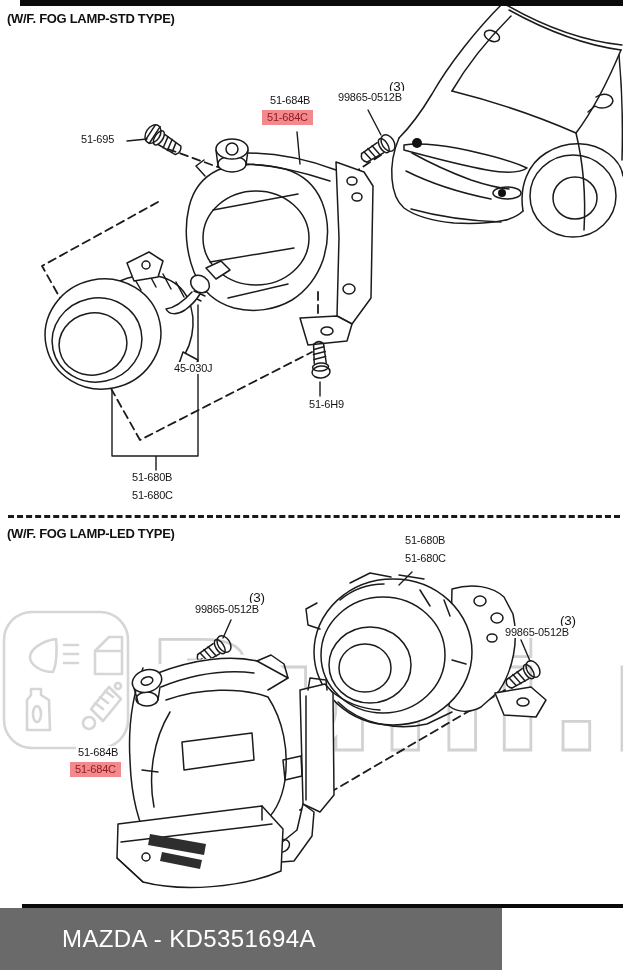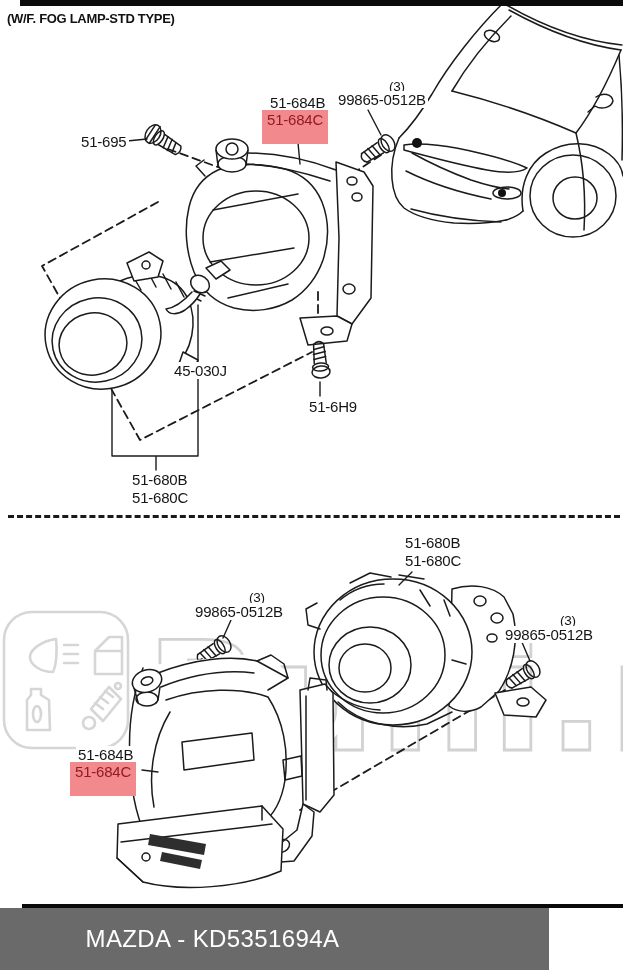--- a/index.html
+++ b/index.html
@@ -3,27 +3,27 @@
 <meta charset="utf-8">
 <style>
   html,body{margin:0;padding:0;background:#fff;}
   #canvas{position:relative;width:623px;height:970px;background:#fff;overflow:hidden;
           font-family:"Liberation Sans",sans-serif;color:#1b1b1b;}
   svg{position:absolute;left:0;top:0;}
   .wm{z-index:1;}
   .art{z-index:2;}
   .bar-top{position:absolute;left:20px;top:0;width:603px;height:6px;background:#0b0b0b;z-index:3;}
   .sec-title{position:absolute;z-index:4;font-size:13px;font-weight:600;letter-spacing:-0.3px;color:#111;}
-  .plabel{position:absolute;z-index:4;font-size:15px;letter-spacing:-0.2px;color:#151515;
+  .plabel{position:absolute;z-index:4;font-size:11px;letter-spacing:-0.2px;color:#151515;
           background:#fff;padding:0 2px;white-space:nowrap;font-weight:500;}
   .qty{font-size:13.5px;padding:0 1px;}
-  .hl{background:#f2898c;color:#931c22;padding:1px 5px 16px 5px;}
+  .hl{background:#f2898c;color:#931c22;padding:1px 5px 2px 5px;}
   .divider{position:absolute;left:8px;top:515px;width:612px;height:0;border-top:3px dashed #1a1a1a;z-index:3;}
   .bar-line{position:absolute;left:22px;top:904px;width:601px;height:4px;background:#0a0a0a;z-index:5;}
-  .footer{position:absolute;left:0;top:908px;width:549px;height:62px;background:#6a6a6a;z-index:4;
+  .footer{position:absolute;left:0;top:908px;width:502px;height:62px;background:#6a6a6a;z-index:4;
           display:flex;align-items:center;justify-content:center;}
   .footer-inner{display:flex;transform:translateX(-49px);color:#fff;font-size:24px;letter-spacing:0.4px;}
   .footer-inner .sep{width:26px;}
 </style>
 </head>
 <body>
 
 <div id="canvas">
 
   <svg class="wm" width="623" height="970" viewBox="0 0 623 970">
@@ -208,20 +208,21 @@
   <div class="plabel" style="left:79px;top:133px">51-695</div>
   <div class="plabel" style="left:268px;top:94px">51-684B</div>
   <div class="plabel hl" style="left:262px;top:110px">51-684C</div>
   <div class="plabel qty" style="left:388px;top:79px">(3)</div>
   <div class="plabel" style="left:336px;top:91px">99865-0512B</div>
   <div class="plabel" style="left:172px;top:362px">45-030J</div>
   <div class="plabel" style="left:307px;top:398px">51-6H9</div>
   <div class="plabel" style="left:130px;top:471px">51-680B</div>
   <div class="plabel" style="left:130px;top:489px">51-680C</div>
 
+  <div class="sec-title" style="left:7px;top:526px">(W/F. FOG LAMP-LED TYPE)</div>
   <div class="plabel" style="left:403px;top:534px">51-680B</div>
   <div class="plabel" style="left:403px;top:552px">51-680C</div>
   <div class="plabel qty" style="left:248px;top:590px">(3)</div>
   <div class="plabel" style="left:193px;top:603px">99865-0512B</div>
   <div class="plabel qty" style="left:559px;top:613px">(3)</div>
   <div class="plabel" style="left:503px;top:626px">99865-0512B</div>
   <div class="plabel" style="left:76px;top:746px">51-684B</div>
   <div class="plabel hl" style="left:70px;top:762px">51-684C</div>
 
   <div class="bar-line"></div>

